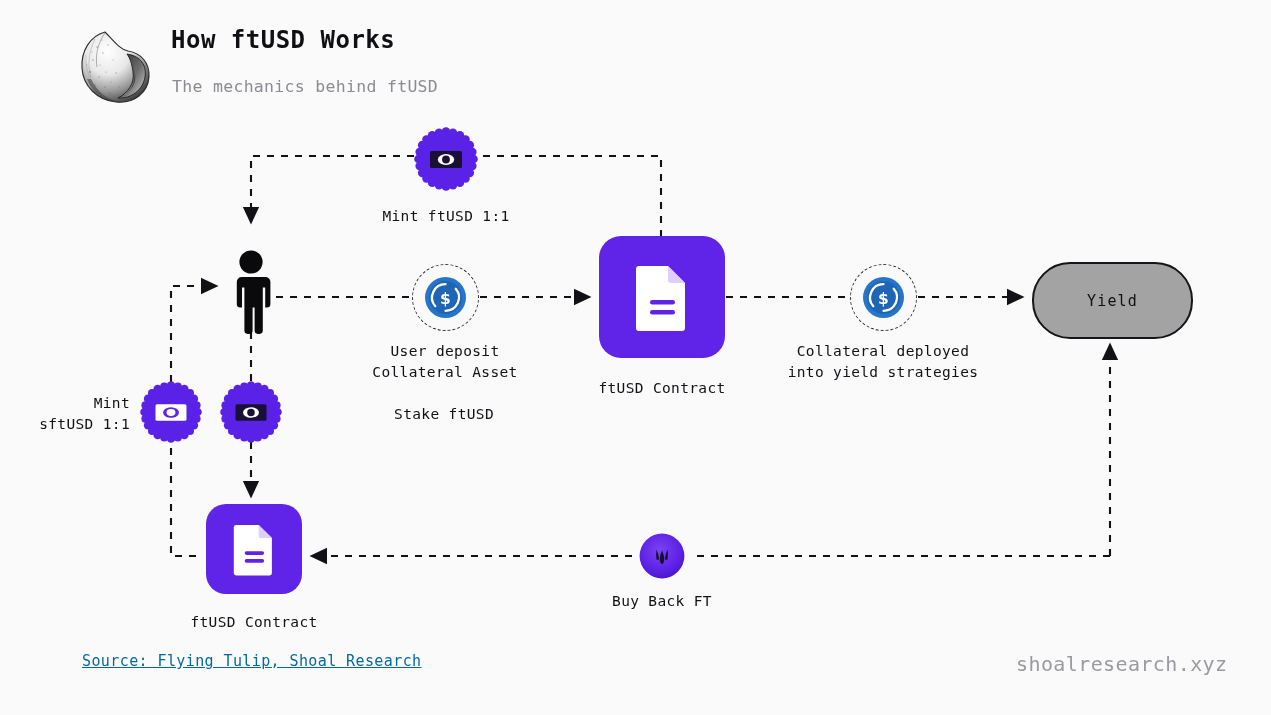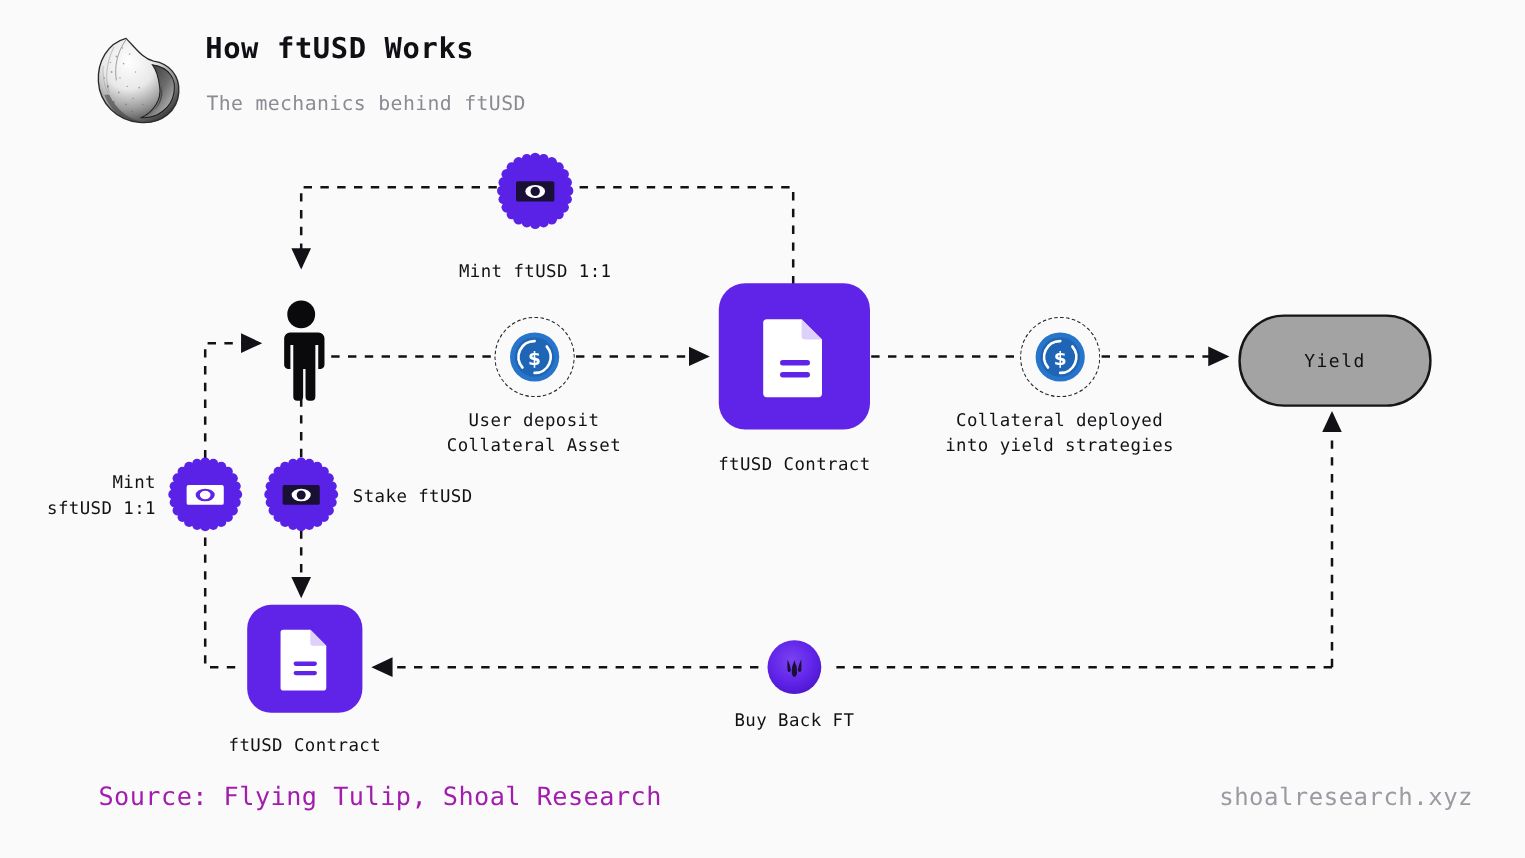--- a/index.html
+++ b/index.html
@@ -20,31 +20,31 @@
     position:absolute;left:96px;top:1px;
     font-size:24px;font-weight:700;color:#101014;
     letter-spacing:.5px;white-space:nowrap;
   }
   #subtitle{
     position:absolute;left:97px;top:52px;
     font-size:16.5px;color:#8b8b93;letter-spacing:.3px;white-space:nowrap;
   }
 
   
-  #src{left:82px;top:652px;font-size:21px;color:#a21caf;letter-spacing:.4px;white-space:nowrap;}
+  #src{left:82px;top:652px;font-size:15px;color:#0369a1;letter-spacing:.4px;white-space:nowrap;text-decoration:underline;}
   #site{left:1016px;top:652px;font-size:20px;color:#9a9aa2;letter-spacing:.4px;white-space:nowrap;}
 
   
   .lbl{
     font-size:14.5px;color:#121216;letter-spacing:.35px;
     line-height:21px;white-space:pre;text-align:center;
     font-family:"DejaVu Sans Mono","Liberation Mono",monospace;
   }
   .lbl.right{text-align:right;}
-  .lbl.left{text-align:left;}
+  .lbl.left{text-align:right;}
 
   
   .card{
     background:#6023e8;border-radius:22px;
     display:flex;align-items:center;justify-content:center;
   }
 
   
   #yield-pill{
     left:1032px;top:262px;width:157px;height:73px;
@@ -187,21 +187,21 @@
             <circle cx="4.6" cy="38" r="4.2"></circle>
           <circle cx="4.6" cy="24" r="4.2"></circle>
             <circle cx="11.4" cy="11.4" r="4.2"></circle>
         </g>
       </g>
       <rect x="15" y="23" width="32" height="17" rx="1.6" fill="#1a1036"></rect>
       <ellipse cx="31" cy="31.5" rx="8.2" ry="5.4" fill="#ffffff"></ellipse>
       <circle cx="31" cy="31.5" r="3.9" fill="#1a1036"></circle>
     </svg>
   </div>
-  <div class="abs lbl" style="left:326px;top:217px;width:240px;">Mint ftUSD 1:1</div>
+  <div class="abs lbl" style="left:326px;top:206px;width:240px;">Mint ftUSD 1:1</div>
 
   <div class="abs" style="left:224px;top:250px;">
     <svg width="54" height="82" viewBox="0 0 54 82">
       <circle cx="27" cy="12" r="11.6" fill="#0a0a0c"></circle>
       <path d="M12.6 27 h28.8 a5 5 0 0 1 5 5 v22 a3.6 3.6 0 0 1 -3.6 3.6 h-1.6
                v-20 h-2.4 v43 a3.3 3.3 0 0 1 -3.3 3.3 h-1.6 a3.3 3.3 0 0 1 -3.3 -3.3
                v-23 h-2 v23 a3.3 3.3 0 0 1 -3.3 3.3 h-1.6 a3.3 3.3 0 0 1 -3.3 -3.3
                v-43 h-2.4 v20 h-1.6 a3.6 3.6 0 0 1 -3.6 -3.6 v-22 a5 5 0 0 1 5 -5 z" fill="#0a0a0c"></path>
     </svg>
   </div>

